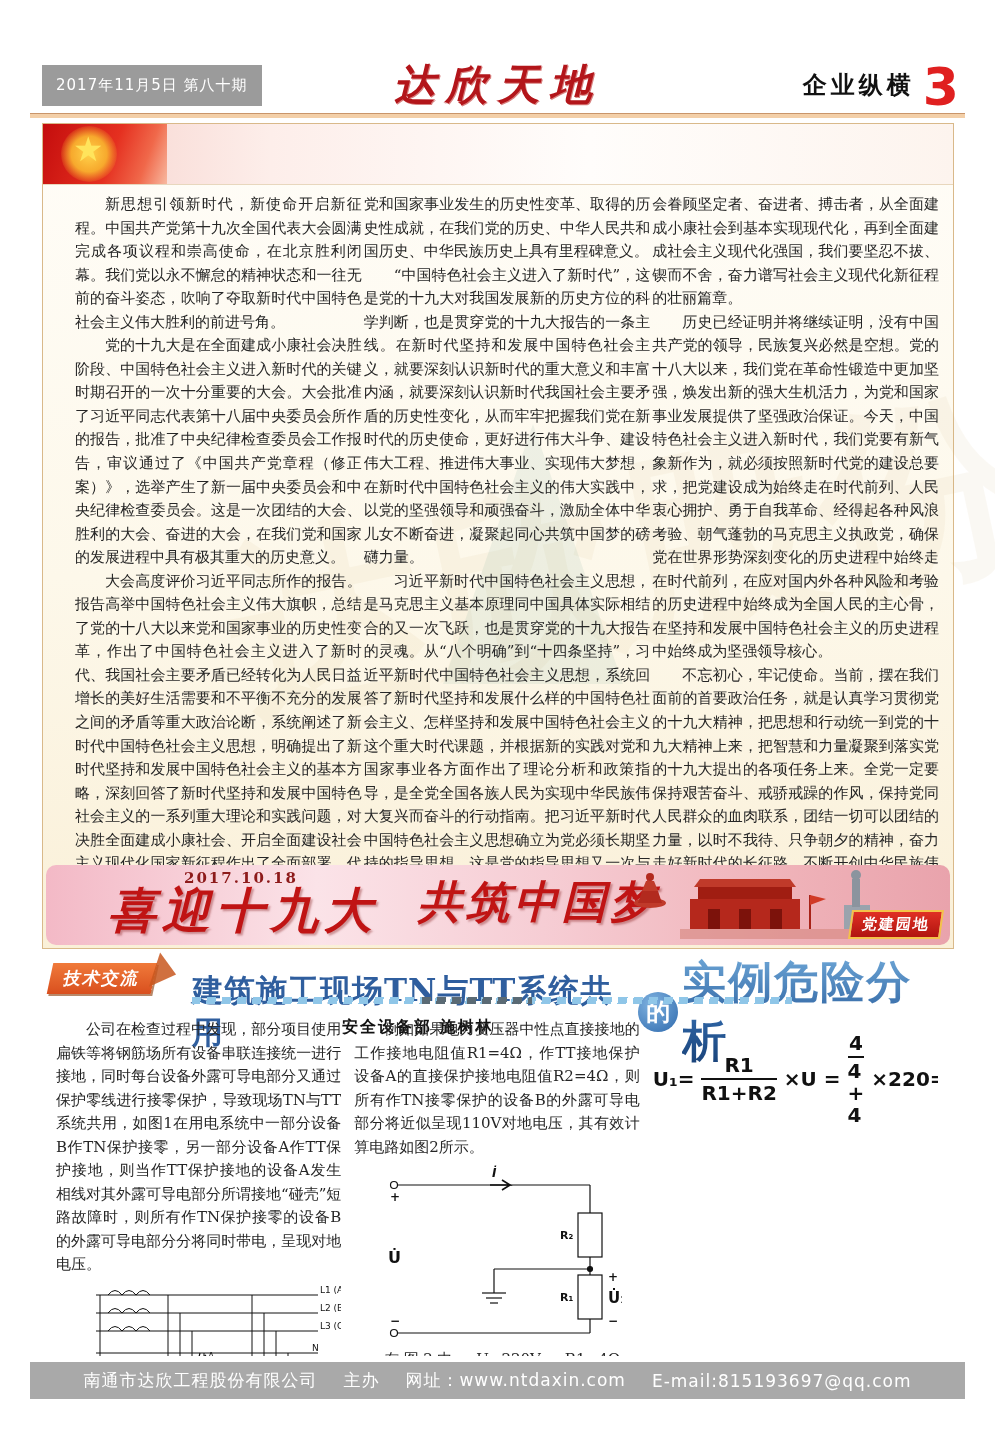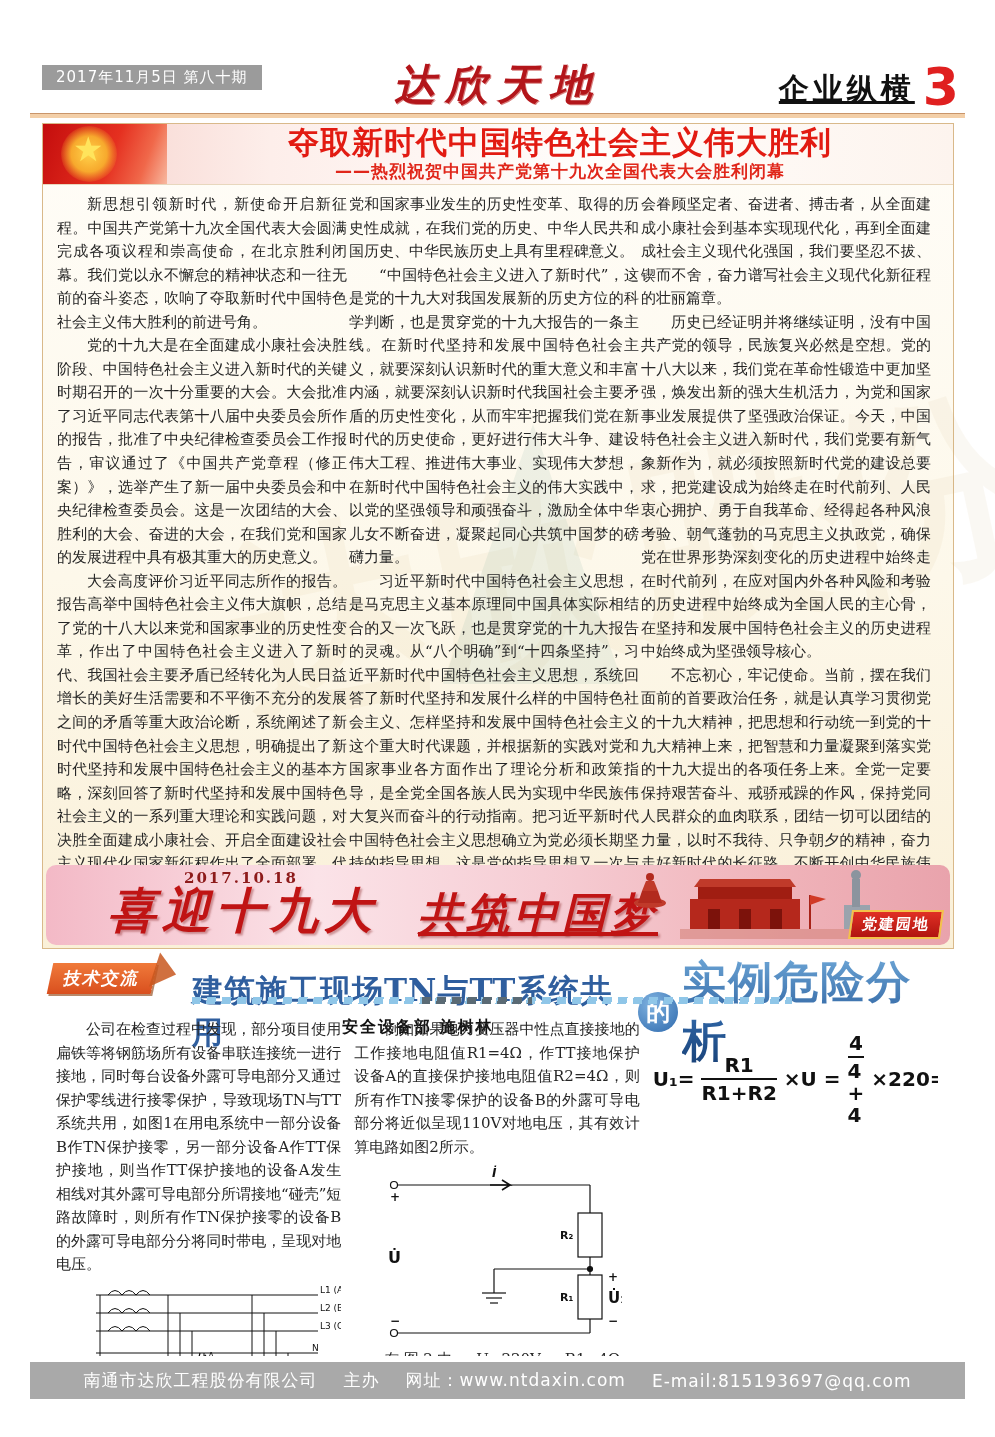--- a/index.html
+++ b/index.html
@@ -3,26 +3,26 @@
 <meta charset="utf-8">
 <style>
   html,body{margin:0;padding:0;background:#fff;}
   .page{position:relative;width:995px;height:1437px;margin:0 auto;background:#fff;
         font-family:"DejaVu Serif","Liberation Serif",serif;color:#222;overflow:hidden;
         outline:1px solid #e5e5e5;}
   
   .header-row{position:absolute;left:30px;right:30px;top:55px;height:56px;}
   .date-badge{position:absolute;left:12px;top:10px;background:#9b9b9b;color:#fff;
         font-family:"DejaVu Sans","Liberation Sans",sans-serif;font-size:15px;
-        padding:3px 14px;letter-spacing:1px;}
+        padding:11px 14px;letter-spacing:1px;}
   .masthead{position:absolute;left:0;right:0;top:2px;text-align:center;color:#b3151a;
         font-size:42px;font-weight:bold;font-style:italic;letter-spacing:10px;
         text-shadow:1px 1px 0 #d8807f;}
   .hdr-right{position:absolute;right:6px;top:6px;display:flex;align-items:flex-start;gap:8px;}
-  .section-label{font-size:30px;font-weight:bold;color:#111;letter-spacing:4px;margin-top:8px;text-decoration:underline;}
+  .section-label{font-size:24px;font-weight:bold;color:#111;letter-spacing:4px;margin-top:8px;}
   .page-num{font-size:52px;font-weight:bold;color:#e02020;line-height:1;
         font-family:"DejaVu Sans","Liberation Sans",sans-serif;}
   .hdr-rule{position:absolute;left:30px;right:30px;top:113px;height:4px;
         border-top:1px solid #c9956a;background:#f3cfa8;}
   
   .article1-box{position:absolute;left:42px;top:123px;width:910px;height:824px;
         border:1px solid #d9b98a;background:linear-gradient(180deg,#fffdf8 0%,#fdf8ea 55%,#faf0d8 100%);}
   .watermark{position:absolute;left:180px;top:300px;font-size:200px;font-weight:bold;
         color:#c8a86a;opacity:0.07;transform:rotate(-12deg);pointer-events:none;white-space:nowrap;}
   .wm-tri{position:absolute;left:400px;top:300px;width:0;height:0;opacity:.12;
@@ -33,32 +33,32 @@
   .emblem{width:124px;height:60px;flex:0 0 auto;position:relative;
         background:linear-gradient(110deg,#c40d0d 0%,#e53020 55%,#f0684a 80%,#f8b9a0 100%);overflow:hidden;}
   .emblem .glow{position:absolute;left:18px;top:2px;width:56px;height:56px;border-radius:50%;
         background:radial-gradient(circle,#ffd24a 0%,#f7a92d 45%,rgba(230,60,30,0) 75%);}
   .emblem .star{position:absolute;left:30px;top:8px;font-size:34px;color:#ffe45c;line-height:1;}
   .headline-text{flex:1;text-align:center;padding-top:2px;}
   .main-title{font-size:31px;font-weight:bold;color:#e21b12;letter-spacing:1px;line-height:1.05;
         font-family:"DejaVu Sans","Liberation Sans",sans-serif;}
   .sub-title{font-size:17px;font-weight:bold;color:#e0261a;letter-spacing:1px;margin-top:1px;
         font-family:"DejaVu Sans","Liberation Sans",sans-serif;}
-  .columns{position:relative;display:flex;gap:2px;padding:8px 14px 0 14px;height:672px;overflow:hidden;}
+  .columns{position:relative;display:flex;gap:2px;padding:8px 14px 0 32px;height:672px;overflow:hidden;}
   .col{width:290px;overflow:hidden;}
   .col p{margin:0;font-size:15px;line-height:1.57;text-align:justify;text-indent:2em;color:#262626;}
   .col p.no-indent{text-indent:0;}
   
   .banner{position:absolute;left:3px;right:3px;bottom:3px;height:80px;overflow:hidden;
         background:linear-gradient(90deg,#f3b9c6 0%,#fbe3e8 30%,#f6cdd4 55%,#f0b4ba 80%,#e9a3ac 100%);border-radius:10px;}
   .banner-date{position:absolute;left:138px;top:4px;color:#8d1a1a;font-weight:bold;font-size:15px;letter-spacing:2px;}
   .slogan{position:absolute;color:#c01414;font-weight:bold;font-style:italic;
         text-shadow:2px 2px 2px rgba(120,10,10,.35);white-space:nowrap;}
   .slogan-1{left:62px;top:14px;font-size:48px;letter-spacing:6px;}
-  .slogan-2{left:372px;top:20px;font-size:44px;letter-spacing:4px;text-decoration:underline;}
+  .slogan-2{left:372px;top:8px;font-size:44px;letter-spacing:4px;}
   .banner-art{position:absolute;right:70px;top:0;height:80px;}
   .banner-badge{position:absolute;right:8px;bottom:6px;background:linear-gradient(180deg,#e03024,#b01410);
         color:#fff;font-size:15px;font-weight:bold;padding:3px 10px;border:2px solid #f4c24a;
         letter-spacing:2px;font-family:"DejaVu Sans","Liberation Sans",sans-serif;
         transform:skewX(-8deg);}
   
   .sec2-header{position:absolute;left:42px;top:953px;width:910px;height:62px;}
   .ribbon{position:absolute;left:8px;top:10px;background:linear-gradient(180deg,#f07a3a,#d94f1e);
         color:#fff;font-size:17px;font-weight:bold;padding:4px 14px;letter-spacing:2px;
         transform:skewX(-12deg);box-shadow:2px 2px 0 #b8896a;
@@ -110,24 +110,20 @@
   <div class="hdr-rule"></div>
 
   <div class="article1-box">
     <div class="watermark">达欣股份</div>
     <div class="wm-tri"></div>
 
     <div class="headline-strip">
       <div class="emblem">
         <div class="glow"></div>
         <div class="star">★</div>
-      </div>
-      <div class="headline-text">
-        <div class="main-title">夺取新时代中国特色社会主义伟大胜利</div>
-        <div class="sub-title">——热烈祝贺中国共产党第十九次全国代表大会胜利闭幕</div>
       </div>
     </div>
 
     <div class="columns">
       <div class="col">
         <p>新思想引领新时代，新使命开启新征程。中国共产党第十九次全国代表大会圆满完成各项议程和崇高使命，在北京胜利闭幕。我们党以永不懈怠的精神状态和一往无前的奋斗姿态，吹响了夺取新时代中国特色社会主义伟大胜利的前进号角。</p>
         <p>党的十九大是在全面建成小康社会决胜阶段、中国特色社会主义进入新时代的关键时期召开的一次十分重要的大会。大会批准了习近平同志代表第十八届中央委员会所作的报告，批准了中央纪律检查委员会工作报告，审议通过了《中国共产党章程（修正案）》，选举产生了新一届中央委员会和中央纪律检查委员会。这是一次团结的大会、胜利的大会、奋进的大会，在我们党和国家的发展进程中具有极其重大的历史意义。</p>
         <p>大会高度评价习近平同志所作的报告。报告高举中国特色社会主义伟大旗帜，总结了党的十八大以来党和国家事业的历史性变革，作出了中国特色社会主义进入了新时代、我国社会主要矛盾已经转化为人民日益增长的美好生活需要和不平衡不充分的发展之间的矛盾等重大政治论断，系统阐述了新时代中国特色社会主义思想，明确提出了新时代坚持和发展中国特色社会主义的基本方略，深刻回答了新时代坚持和发展中国特色社会主义的一系列重大理论和实践问题，对决胜全面建成小康社会、开启全面建设社会主义现代化国家新征程作出了全面部署。代表们一致认为，这是一个举旗帜、指方向、明方略、绘蓝图的好报告，是一篇光辉的马克思主义纲领性文献，是我们党进入新时代、踏上新征程、书写新篇章的政治宣言和行动纲领。</p>
 
       </div>

